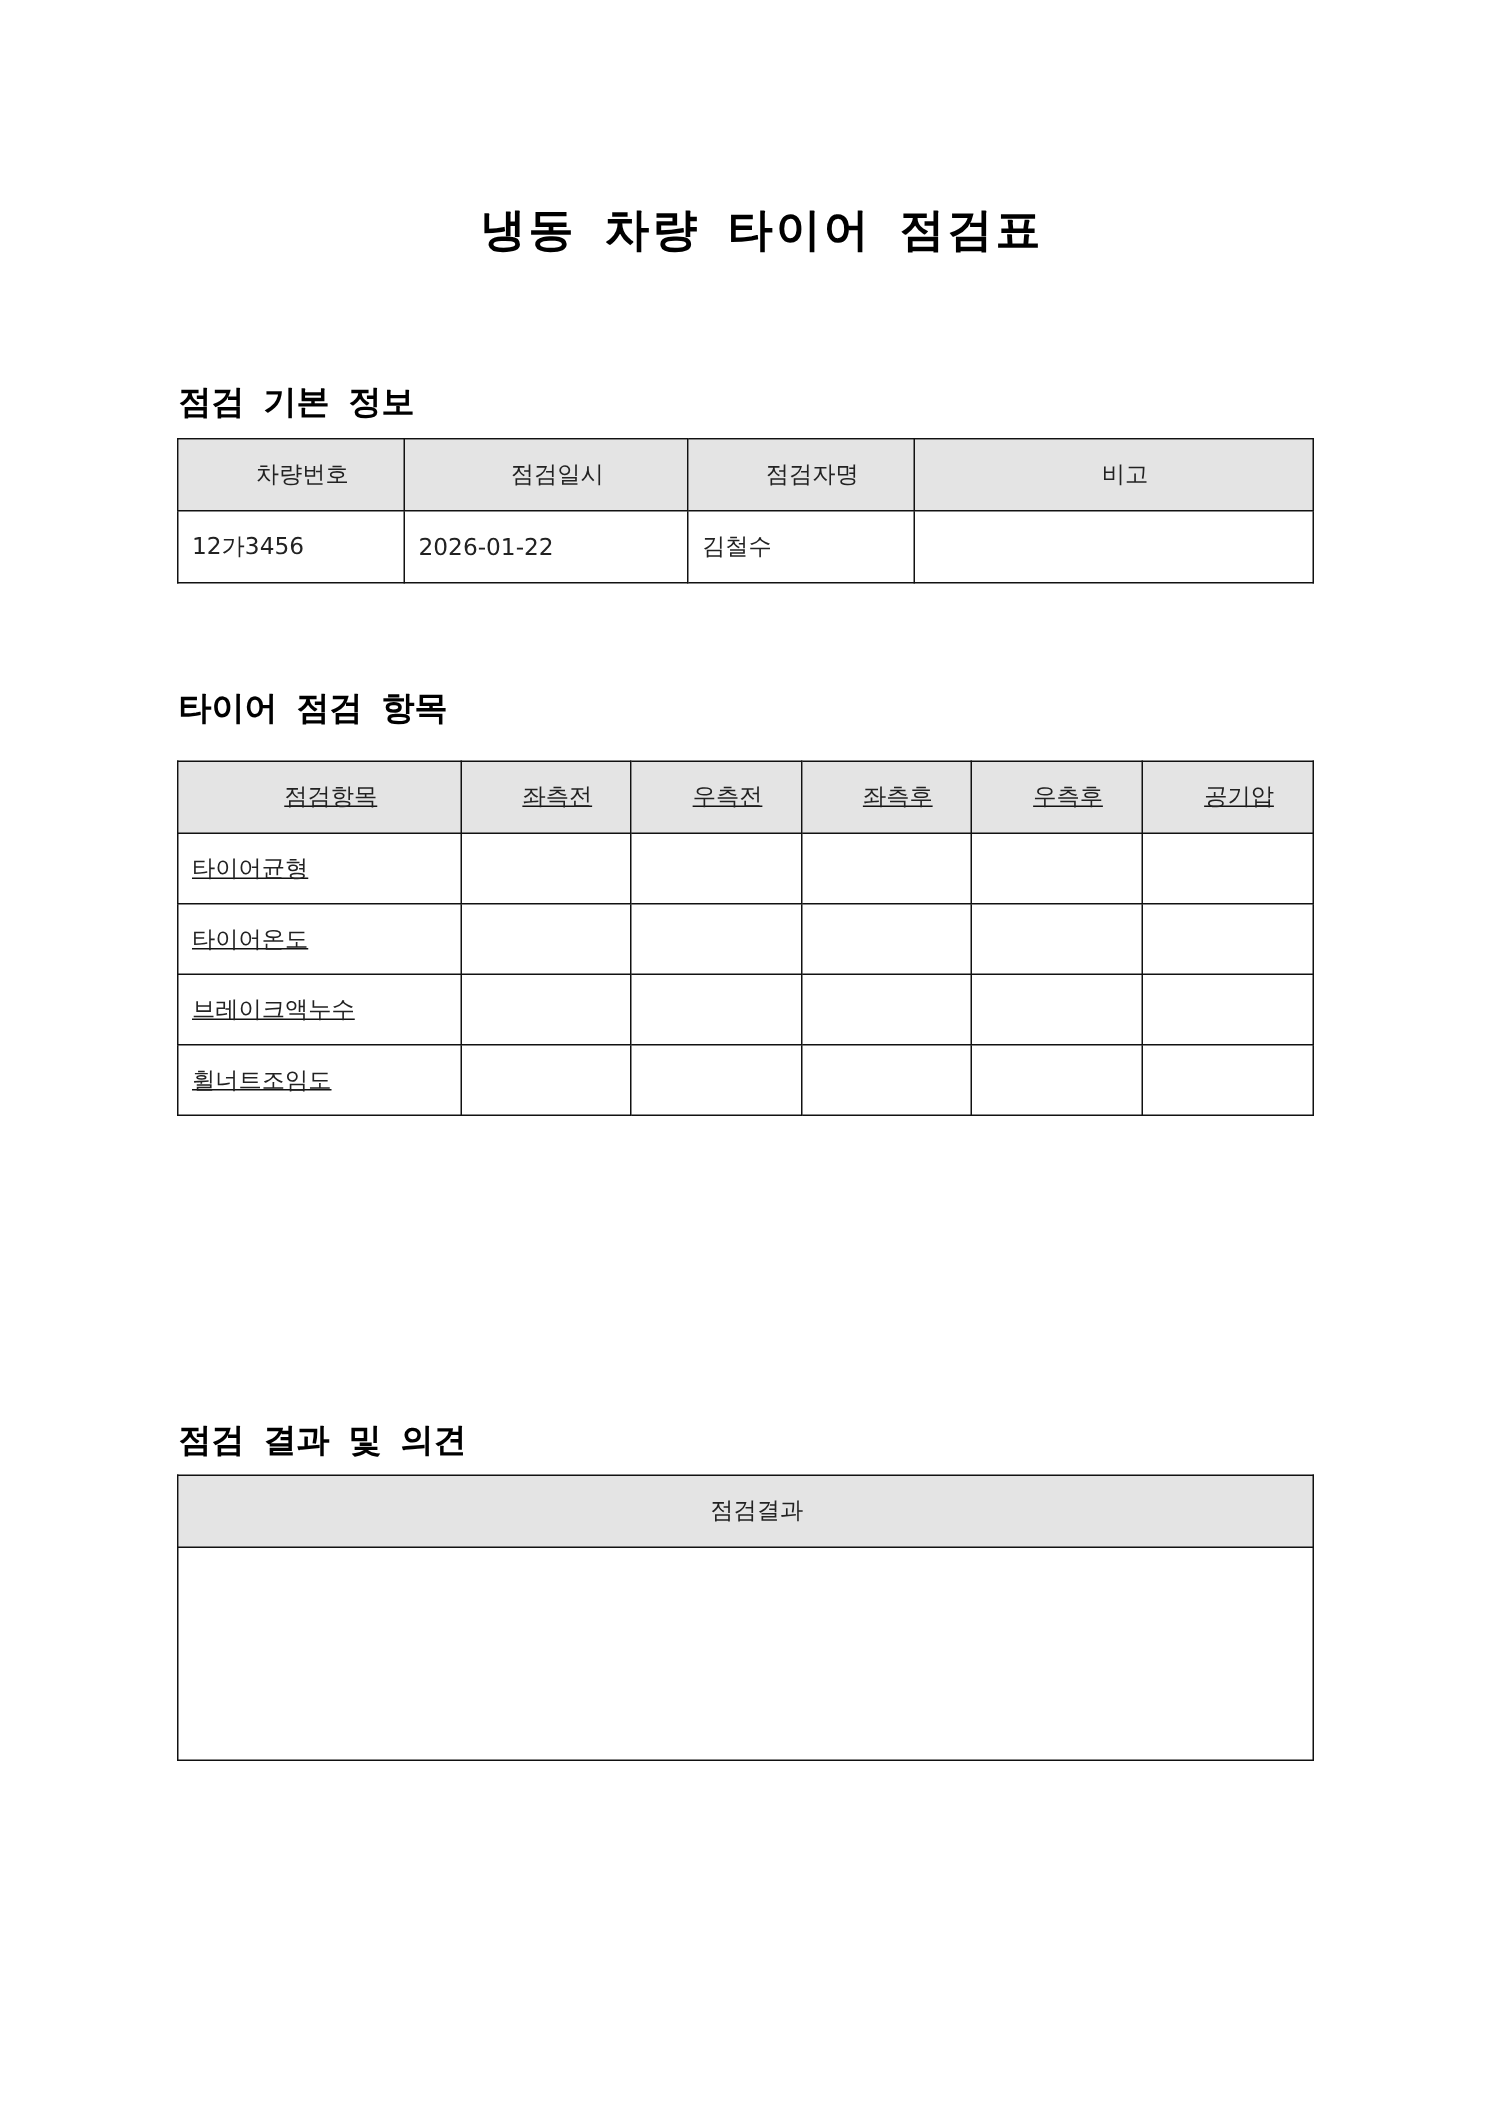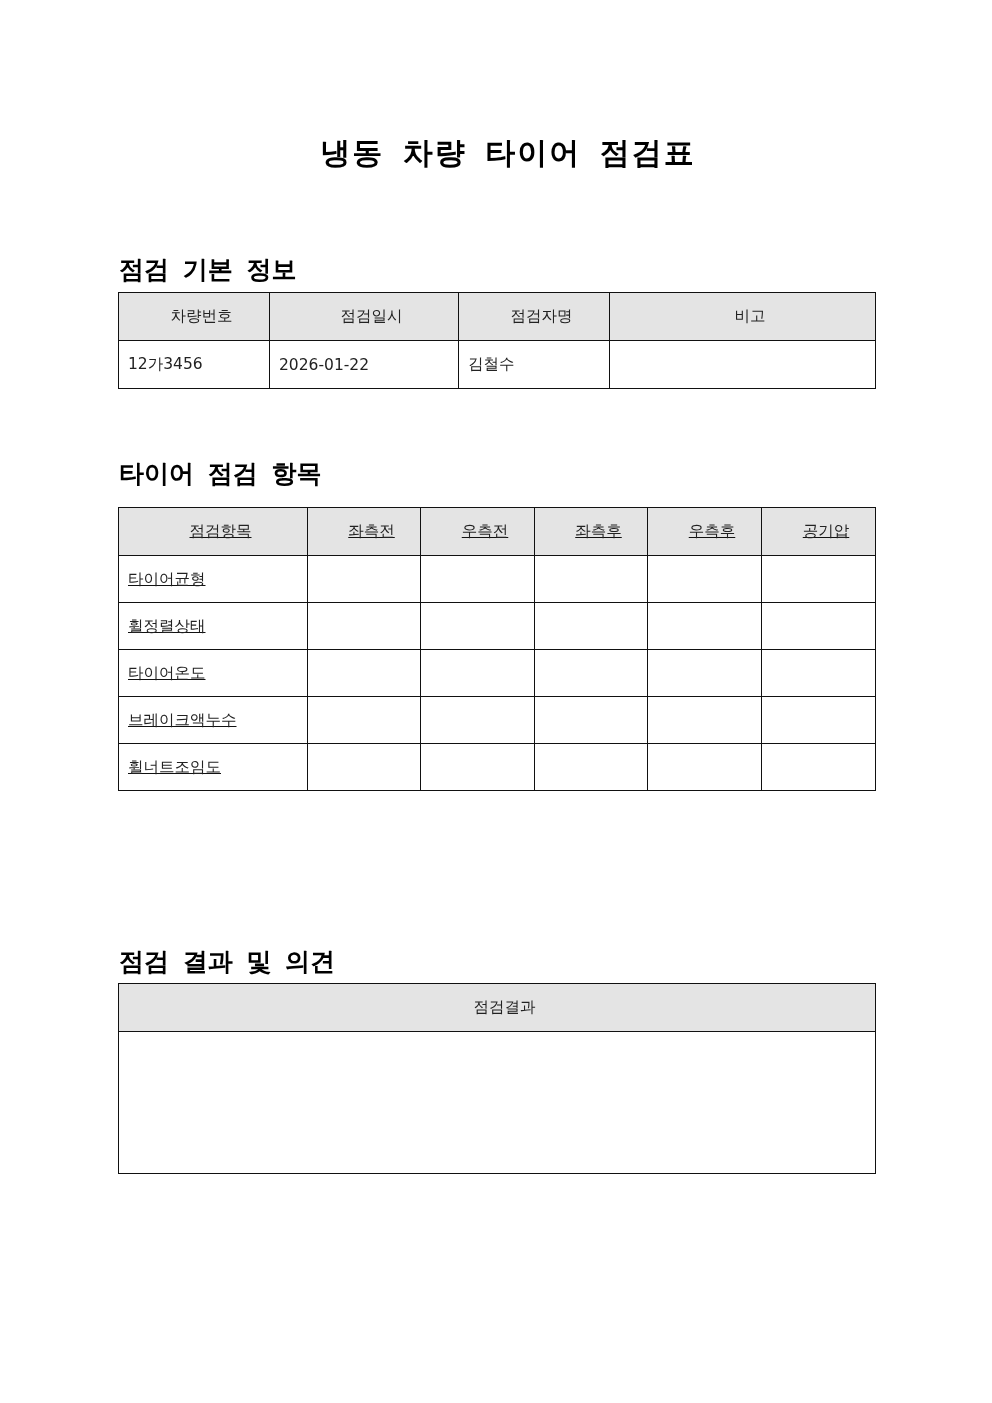--- a/index.html
+++ b/index.html
@@ -5,21 +5,21 @@
   html, body { margin: 0; padding: 0; background: #ffffff; }
   body {
     width: 992px; height: 1403px; position: relative; overflow: hidden;
     font-family: "DejaVu Sans", "Liberation Sans", sans-serif; color: #111;
   }
   .title {
     position: absolute; left: 12px; top: 133px; width: 992px; text-align: center;
     font-size: 30px; font-weight: bold; letter-spacing: 2px; word-spacing: 6px; color: #000;
   }
   .section-title {
-    position: absolute; left: 119px; font-size: 25px; font-weight: bold;
+    position: absolute; left: 119px; font-size: 22px; font-weight: bold;
     word-spacing: 5px; color: #000;
   }
   table.grid {
     position: absolute; left: 118px; border-collapse: collapse; table-layout: fixed;
     width: 757px;
   }
   table.grid td, table.grid th {
     border: 1.3px solid #111; font-size: 15.5px; font-weight: normal; padding: 0 9px;
     box-sizing: border-box; overflow: hidden; white-space: nowrap;
   }
@@ -76,28 +76,20 @@
   </tr>
   <tr style="height:47px;">
     <td>타이어균형</td>
     <td></td>
     <td></td>
     <td></td>
     <td></td>
     <td></td>
   </tr>
   <tr style="height:47px;">
-    <td>휠정렬상태</td>
-    <td></td>
-    <td></td>
-    <td></td>
-    <td></td>
-    <td></td>
-  </tr>
-  <tr style="height:47px;">
     <td>타이어온도</td>
     <td></td>
     <td></td>
     <td></td>
     <td></td>
     <td></td>
   </tr>
   <tr style="height:47px;">
     <td>브레이크액누수</td>
     <td></td>

